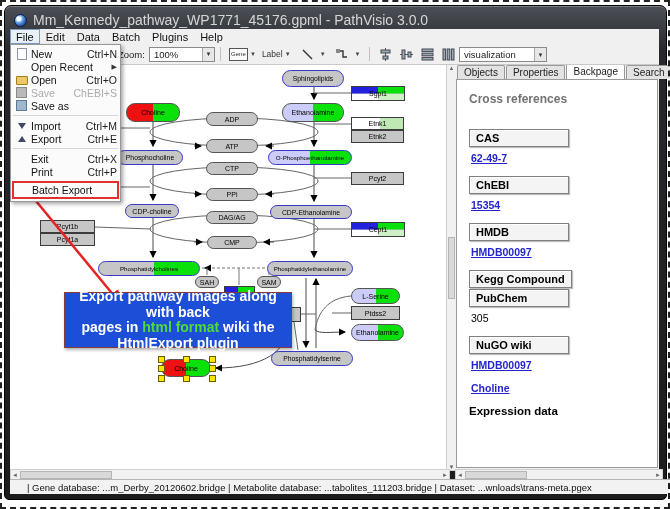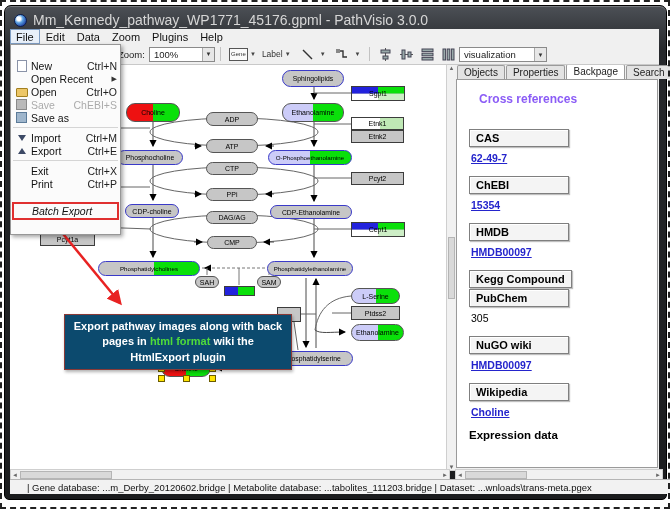--- a/index.html
+++ b/index.html
@@ -40,36 +40,36 @@
   .vthumb{width:5px;height:60px;background:#d9d9d9;border:1px solid #b5b5b5;}
   .statusbar{position:absolute;left:10px;top:479px;width:649px;height:14px;background:#f2f2f2;border-top:1px solid #b5b5b5;
     display:flex;align-items:center;font-size:9.5px;color:#111;padding-left:17px;z-index:2;}
   
   .panel{position:absolute;left:455px;top:64px;width:204px;height:405px;background:#f0f0f0;z-index:1;}
   .tabbar{position:absolute;left:2px;top:0;right:0;height:15px;display:flex;align-items:flex-end;font-size:10px;}
   .tab{padding:1px 6px 1px;background:#e3e3e3;border:1px solid #9a9a9a;border-bottom:none;margin-right:1px;border-radius:2px 2px 0 0;color:#222;}
   .tab.active{background:#fff;padding-bottom:2px;position:relative;z-index:3;}
   .panel-content{position:absolute;left:1px;right:1px;top:15px;bottom:1px;background:#fff;border:1px solid #9a9a9a;
     padding:4px 12px;overflow:hidden;z-index:2;}
-  .xref-heading{font-size:12px;font-weight:bold;color:#8b5cf6;margin:8px 0 22px 10px;}
+  .xref-heading{font-size:12px;font-weight:bold;color:#737373;margin:8px 0 22px 0;}
   .xsec .xh{display:inline-block;min-width:86px;border:1px solid #7f7f7f;background:#f4f4f4;font-weight:bold;font-size:11px;
     padding:2px 6px;box-shadow:1px 1px 1px rgba(0,0,0,.25), inset 1px 1px 0 #fff;color:#000;}
   .xsec .xv{margin:5px 0 11px 2px;font-size:10.5px;color:#000;}
   .xsec .xv.link{color:#2424cc;font-weight:bold;text-decoration:underline;}
   .xref-footer{font-weight:bold;font-size:11.5px;margin-top:4px;color:#000;}
   
   .filemenu{position:absolute;left:10px;top:44px;width:109px;background:#fbfbfb;border:1px solid #979797;
-    box-shadow:2px 2px 4px rgba(0,0,0,.35);z-index:9;padding:14px 0;font-size:10.5px;color:#111;}
+    box-shadow:2px 2px 4px rgba(0,0,0,.35);z-index:9;padding:2px 0;font-size:10.5px;color:#111;}
   .menu-item{display:flex;align-items:center;height:13px;padding:0 3px 0 4px;}
   .menu-item .mi-icon{width:13px;display:flex;align-items:center;justify-content:center;margin-right:3px;flex:none;}
   .menu-item .mi-label{flex:1;white-space:nowrap;}
   .menu-item .mi-short{color:#222;margin-left:4px;}
   .menu-item.disabled .mi-label,.menu-item.disabled .mi-short{color:#ababab;}
   .menu-item .mi-sub{font-size:7px;color:#333;}
-  .menu-item.highlighted{border:2px solid #e03030;height:14px;margin:12px 1px 0;padding-left:18px;font-style:italic;}
+  .menu-item.highlighted{border:2px solid #e03030;height:14px;margin:3px 1px 0;padding-left:18px;}
   .menu-sep{height:1px;background:#d5d5d5;margin:3px 2px;}
   .ic{display:inline-block;}
   .ic-new{width:8px;height:10px;background:#fff;border:1px solid #8a93a8;}
   .ic-open{width:10px;height:7px;background:#edc768;border:1px solid #a3801f;border-radius:1px;margin-top:2px;}
   .ic-save{width:9px;height:9px;background:#b9b9b9;border:1px solid #8a8a8a;}
   .ic-saveas{width:9px;height:9px;background:#9fb6cc;border:1px solid #5c7b99;}
   .tri-down{width:0;height:0;border:4px solid transparent;border-top:6px solid #3d4a66;margin-top:4px;}
   .tri-up{width:0;height:0;border:4px solid transparent;border-bottom:6px solid #3d4a66;margin-bottom:4px;}
   
   .node{position:absolute;display:flex;align-items:center;justify-content:center;font-size:7px;color:#000;
@@ -81,42 +81,42 @@
   .pill-lavgreen{background:linear-gradient(90deg,#ccccf8 50%,#0ae00a 50%);}
   .pill-graygreen{background:linear-gradient(90deg,#c6c6c6 55%,#0ae00a 55%);}
   .gene{border:1px solid #3c3c3c;background:#c6c6c6;border-radius:0;}
   .gene-whitegreen{background:linear-gradient(90deg,#ffffff 55%,#bfe8b5 55%);}
   .gene-bluegreen{background-image:linear-gradient(90deg,#2222dd 50%,#0ae00a 50%),linear-gradient(90deg,#ffffff 50%,#cdeec6 50%);
     background-size:100% 50%,100% 50%;background-position:top,bottom;background-repeat:no-repeat;}
   .gene-bluegreen-solid{background:linear-gradient(90deg,#2222dd 45%,#0ae00a 45%);}
   .handle{position:absolute;width:5px;height:5px;background:#ffe400;border:1px solid #6b5c00;z-index:4;}
   .edges{position:absolute;left:0;top:0;z-index:1;}
   
-  .callout{position:absolute;left:64px;top:292px;width:226px;height:54px;background:#0c4a6e;border:1px solid #8a3a37;
-    color:#fff;font-weight:bold;font-size:11px;line-height:15.5px;text-align:center;z-index:7;
-    display:flex;flex-direction:column;justify-content:center;box-shadow:1px 2px 3px rgba(0,0,0,.3);margin-top:22px;}
+  .callout{position:absolute;left:64px;top:292px;width:226px;height:54px;background:#1d4ed8;border:1px solid #8a3a37;
+    color:#fff;font-weight:bold;font-size:14px;line-height:15.5px;text-align:center;z-index:7;
+    display:flex;flex-direction:column;justify-content:center;box-shadow:1px 2px 3px rgba(0,0,0,.3);}
   .callout .hl{color:#4fdb3a;}
   .red-overlay{position:absolute;left:0;top:0;z-index:6;pointer-events:none;}
 </style>
 </head>
 <body>
 
 <div class="dashed-outline"></div>
 
 <div class="frame"></div>
 <div class="titlebar" style="position:absolute;left:14px;top:11px;width:630px;z-index:2;">
   <span class="app-icon"></span>
   <span>Mm_Kennedy_pathway_WP1771_45176.gpml - PathVisio 3.0.0</span>
 </div>
 
 <div class="menubar" id="menubar">
     <div class="menu-top open">File</div>
     <div class="menu-top">Edit</div>
     <div class="menu-top">Data</div>
-    <div class="menu-top">Zoom</div>
+    <div class="menu-top">Batch</div>
     <div class="menu-top">Plugins</div>
     <div class="menu-top">Help</div>
   </div>
 
 <div class="toolbar">
   <span class="tb-zoom-label">Zoom:</span>
   <div class="combo" style="width:60px;">
     <span>100%</span>
     <span class="dd">▼</span>
   </div>
@@ -371,21 +371,21 @@
     </div>
   <div class="panel-content">
     <div class="xref-heading">Cross references</div>
     <div id="xref-sections">
         <div class="xsec"><div class="xh">CAS</div><div class="xv link">62-49-7</div></div>
         <div class="xsec"><div class="xh">ChEBI</div><div class="xv link">15354</div></div>
         <div class="xsec"><div class="xh">HMDB</div><div class="xv link">HMDB00097</div></div>
         <div class="xsec"><div class="xh">Kegg Compound</div></div>
         <div class="xsec"><div class="xh">PubChem</div><div class="xv">305</div></div>
         <div class="xsec"><div class="xh">NuGO wiki</div><div class="xv link">HMDB00097</div></div>
-        <div class="xsec"><div class="xh">Wikipedia</div><div class="xv link">Choline</div></div>
+        <div class="xsec"><div class="xv link">Choline</div></div>
       </div>
     <div class="xref-footer">Expression data</div>
   </div>
 </div>
 
 <div class="statusbar">
   <span>| Gene database: ...m_Derby_20120602.bridge | Metabolite database: ...tabolites_111203.bridge | Dataset: ...wnloads\trans-meta.pgex</span>
 </div>
 
 <svg class="red-overlay" width="670" height="509">

